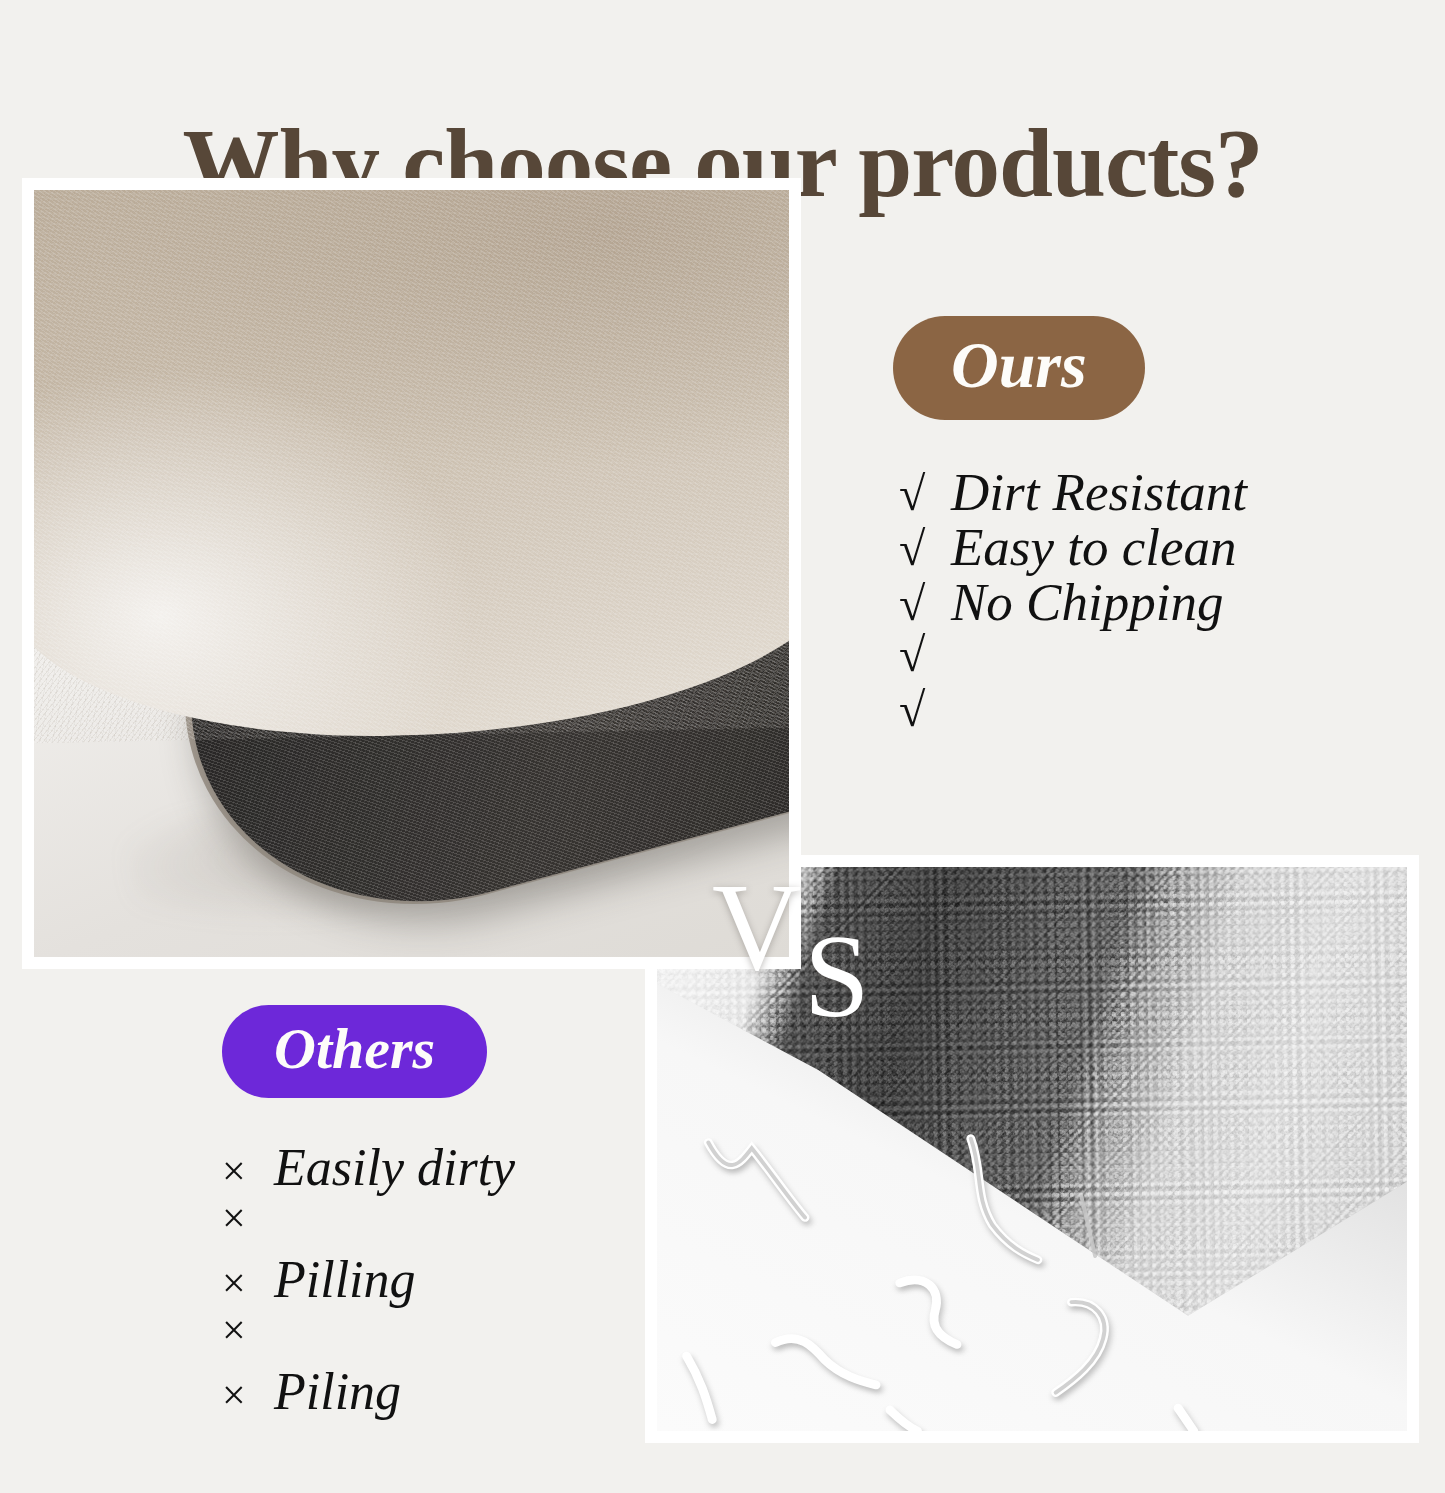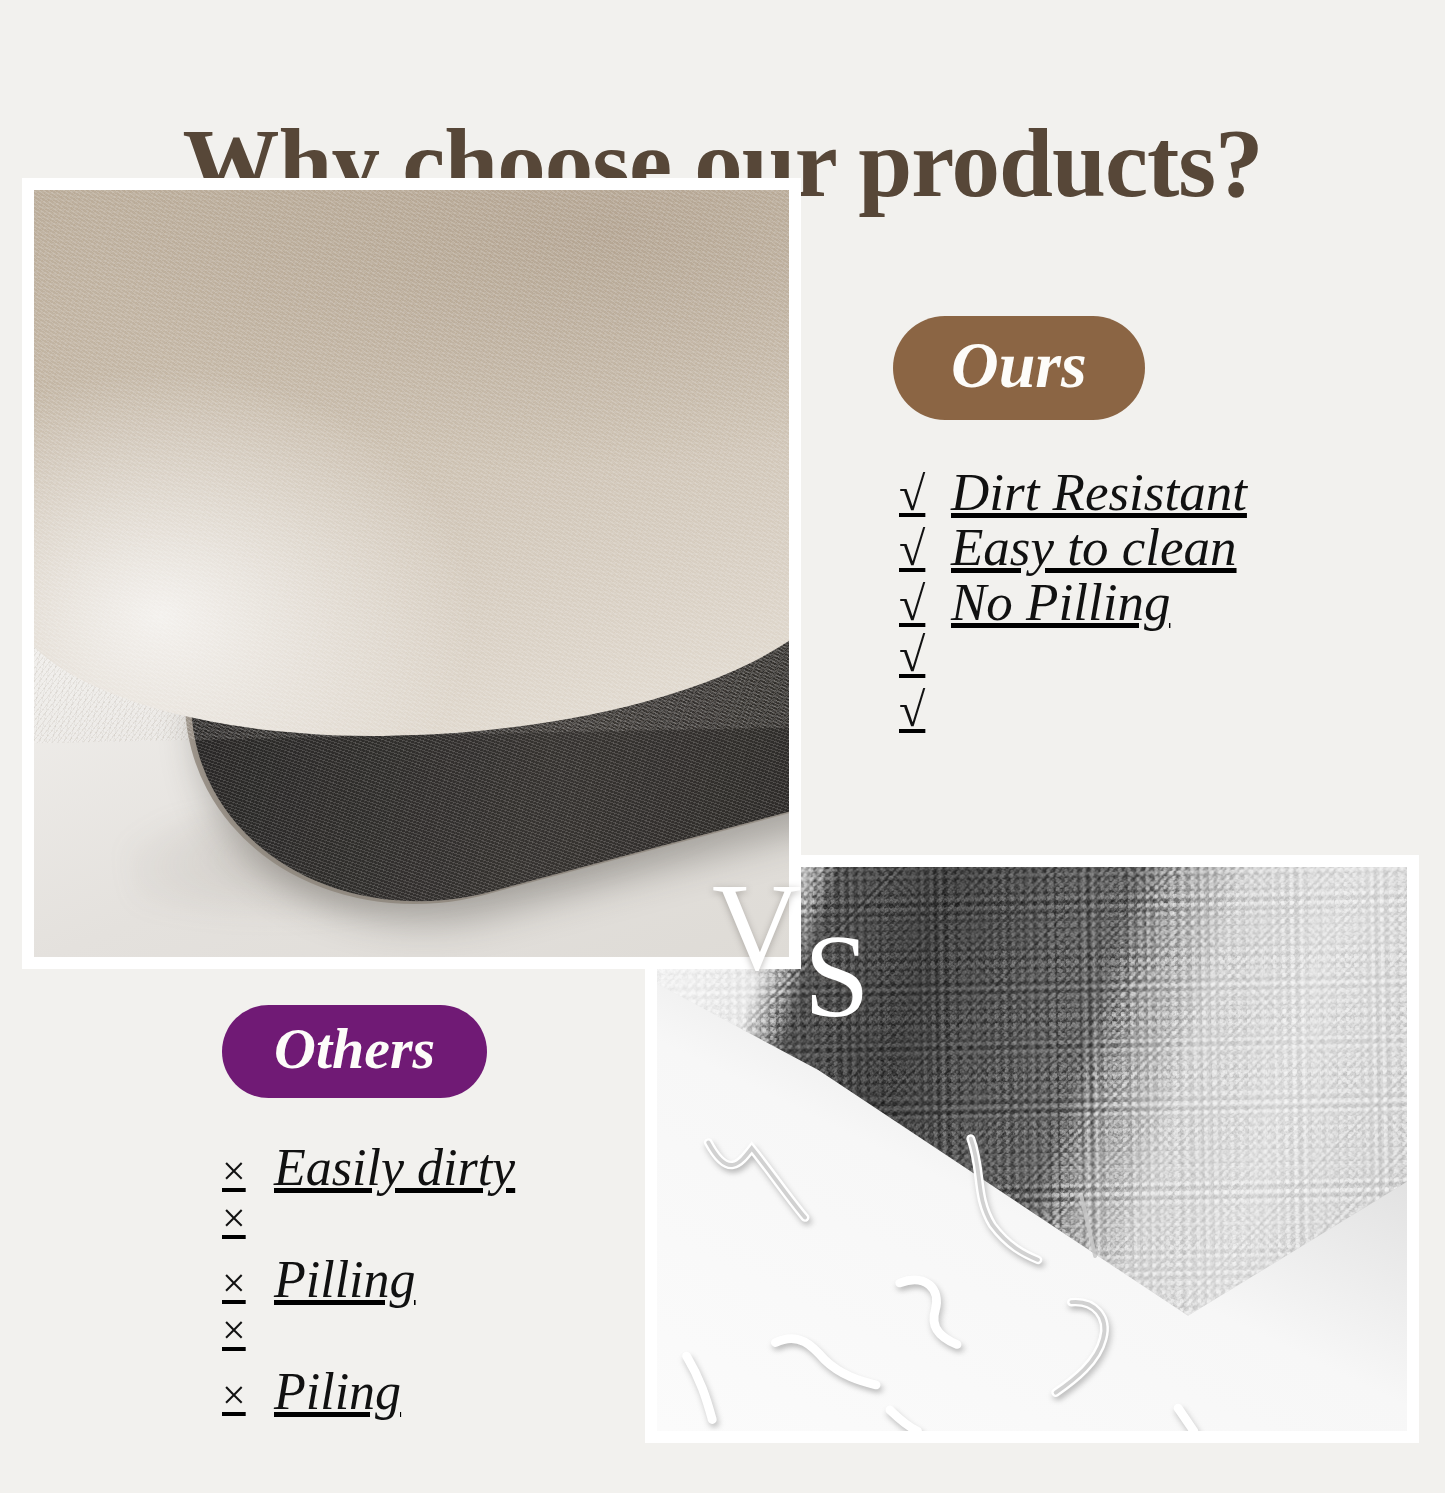--- a/index.html
+++ b/index.html
@@ -220,42 +220,42 @@
     font-family: "Liberation Serif", "DejaVu Serif", serif;
     color: #ffffff;
     font-weight: normal;
     line-height: 1;
     text-shadow: 0 2px 7px rgba(90,85,80,0.40);
   }
   .vs-v { left: 712px; top: 866px; font-size: 124px; }
   .vs-s { left: 804px; top: 918px; font-size: 118px; }
 
   
-  .panel { position: absolute; z-index: 6; text-decoration: underline; }
+  .panel { position: absolute; z-index: 6; }
   .panel-ours  { left: 893px; top: 316px; }
   .panel-others{ left: 222px; top: 1005px; }
 
   .badge {
     display: inline-block;
     border-radius: 999px;
     color: #fdfcf9;
     font-family: "Liberation Serif", "DejaVu Serif", serif;
     font-style: italic;
     font-weight: bold;
     text-align: center;
     line-height: 1;
     white-space: nowrap;
   }
   .badge-ours {
     background: #8b6544;
     font-size: 66px;
     padding: 16px 58px 22px 58px;
   }
   .badge-others {
-    background: #701a75;
+    background: #6d28d9;
     font-size: 58px;
     padding: 15px 52px 20px 52px;
   }
 
   .feature-list {
     list-style: none;
     margin: 0;
     padding: 0;
     font-family: "Liberation Serif", "DejaVu Serif", serif;
     font-style: italic;
@@ -343,21 +343,21 @@
       <li>
         <span class="mark mark-check">√</span>
         <span class="item-label">Dirt Resistant</span>
       </li>
       <li>
         <span class="mark mark-check">√</span>
         <span class="item-label">Easy to clean</span>
       </li>
       <li>
         <span class="mark mark-check">√</span>
-        <span class="item-label">No Pilling</span>
+        <span class="item-label">No Chipping</span>
       </li>
       <li>
         <span class="mark mark-check">√</span>
       </li>
       <li>
         <span class="mark mark-check">√</span>
       </li>
     </ul>
   </div>
 

